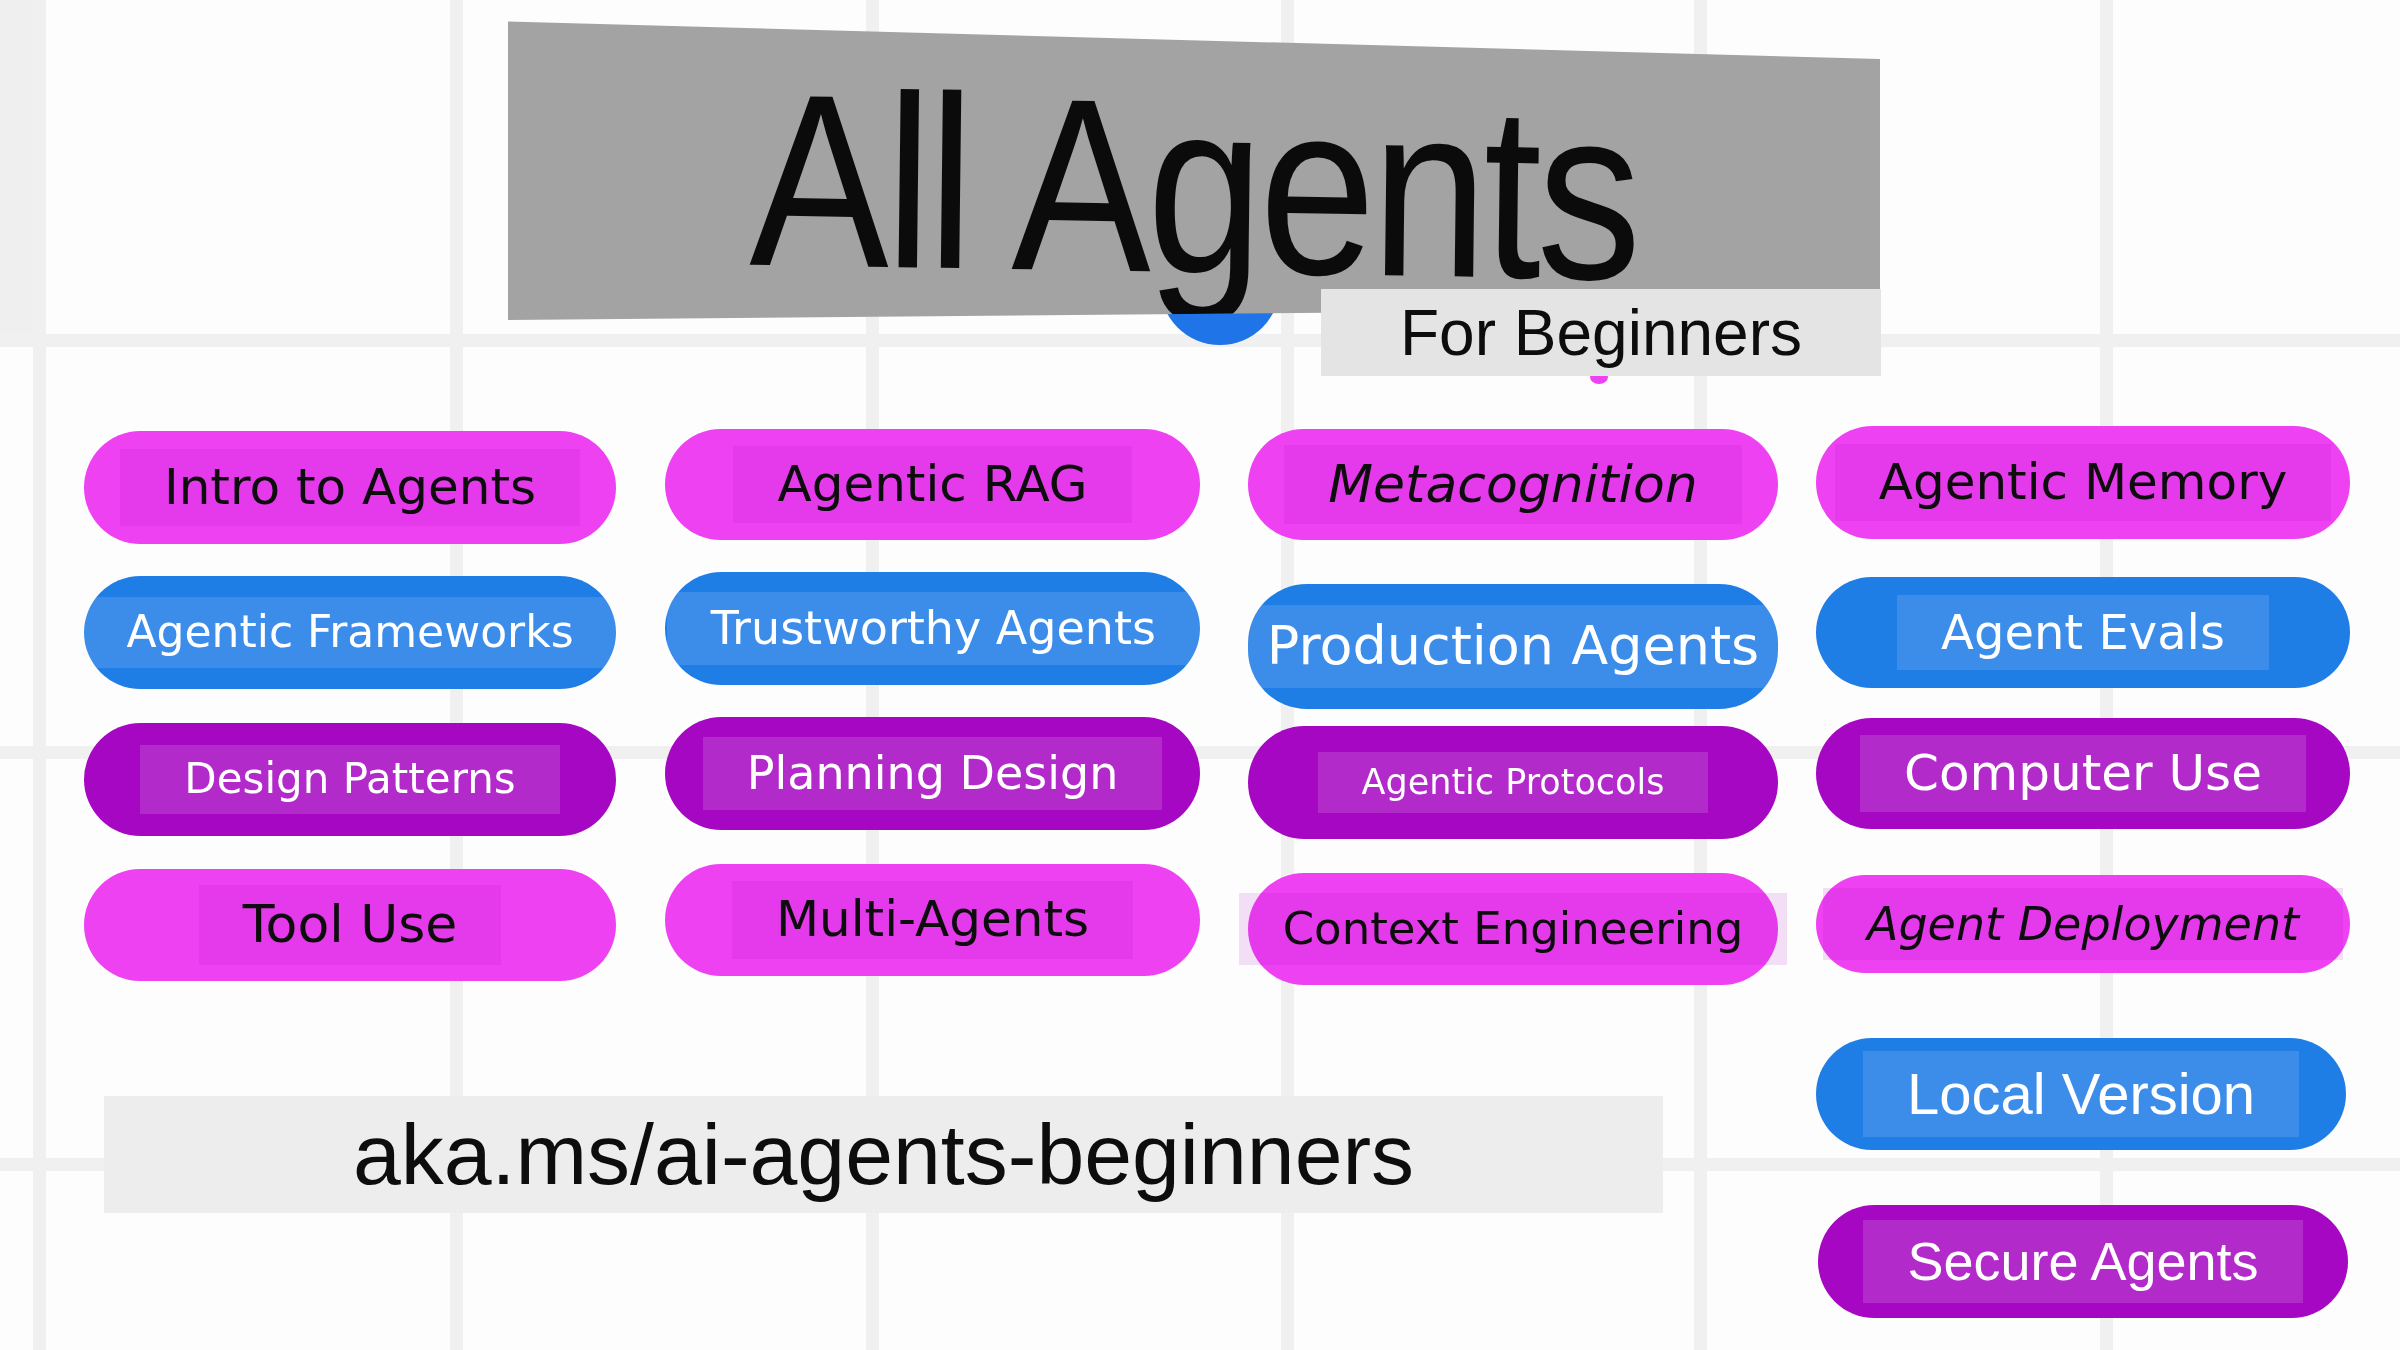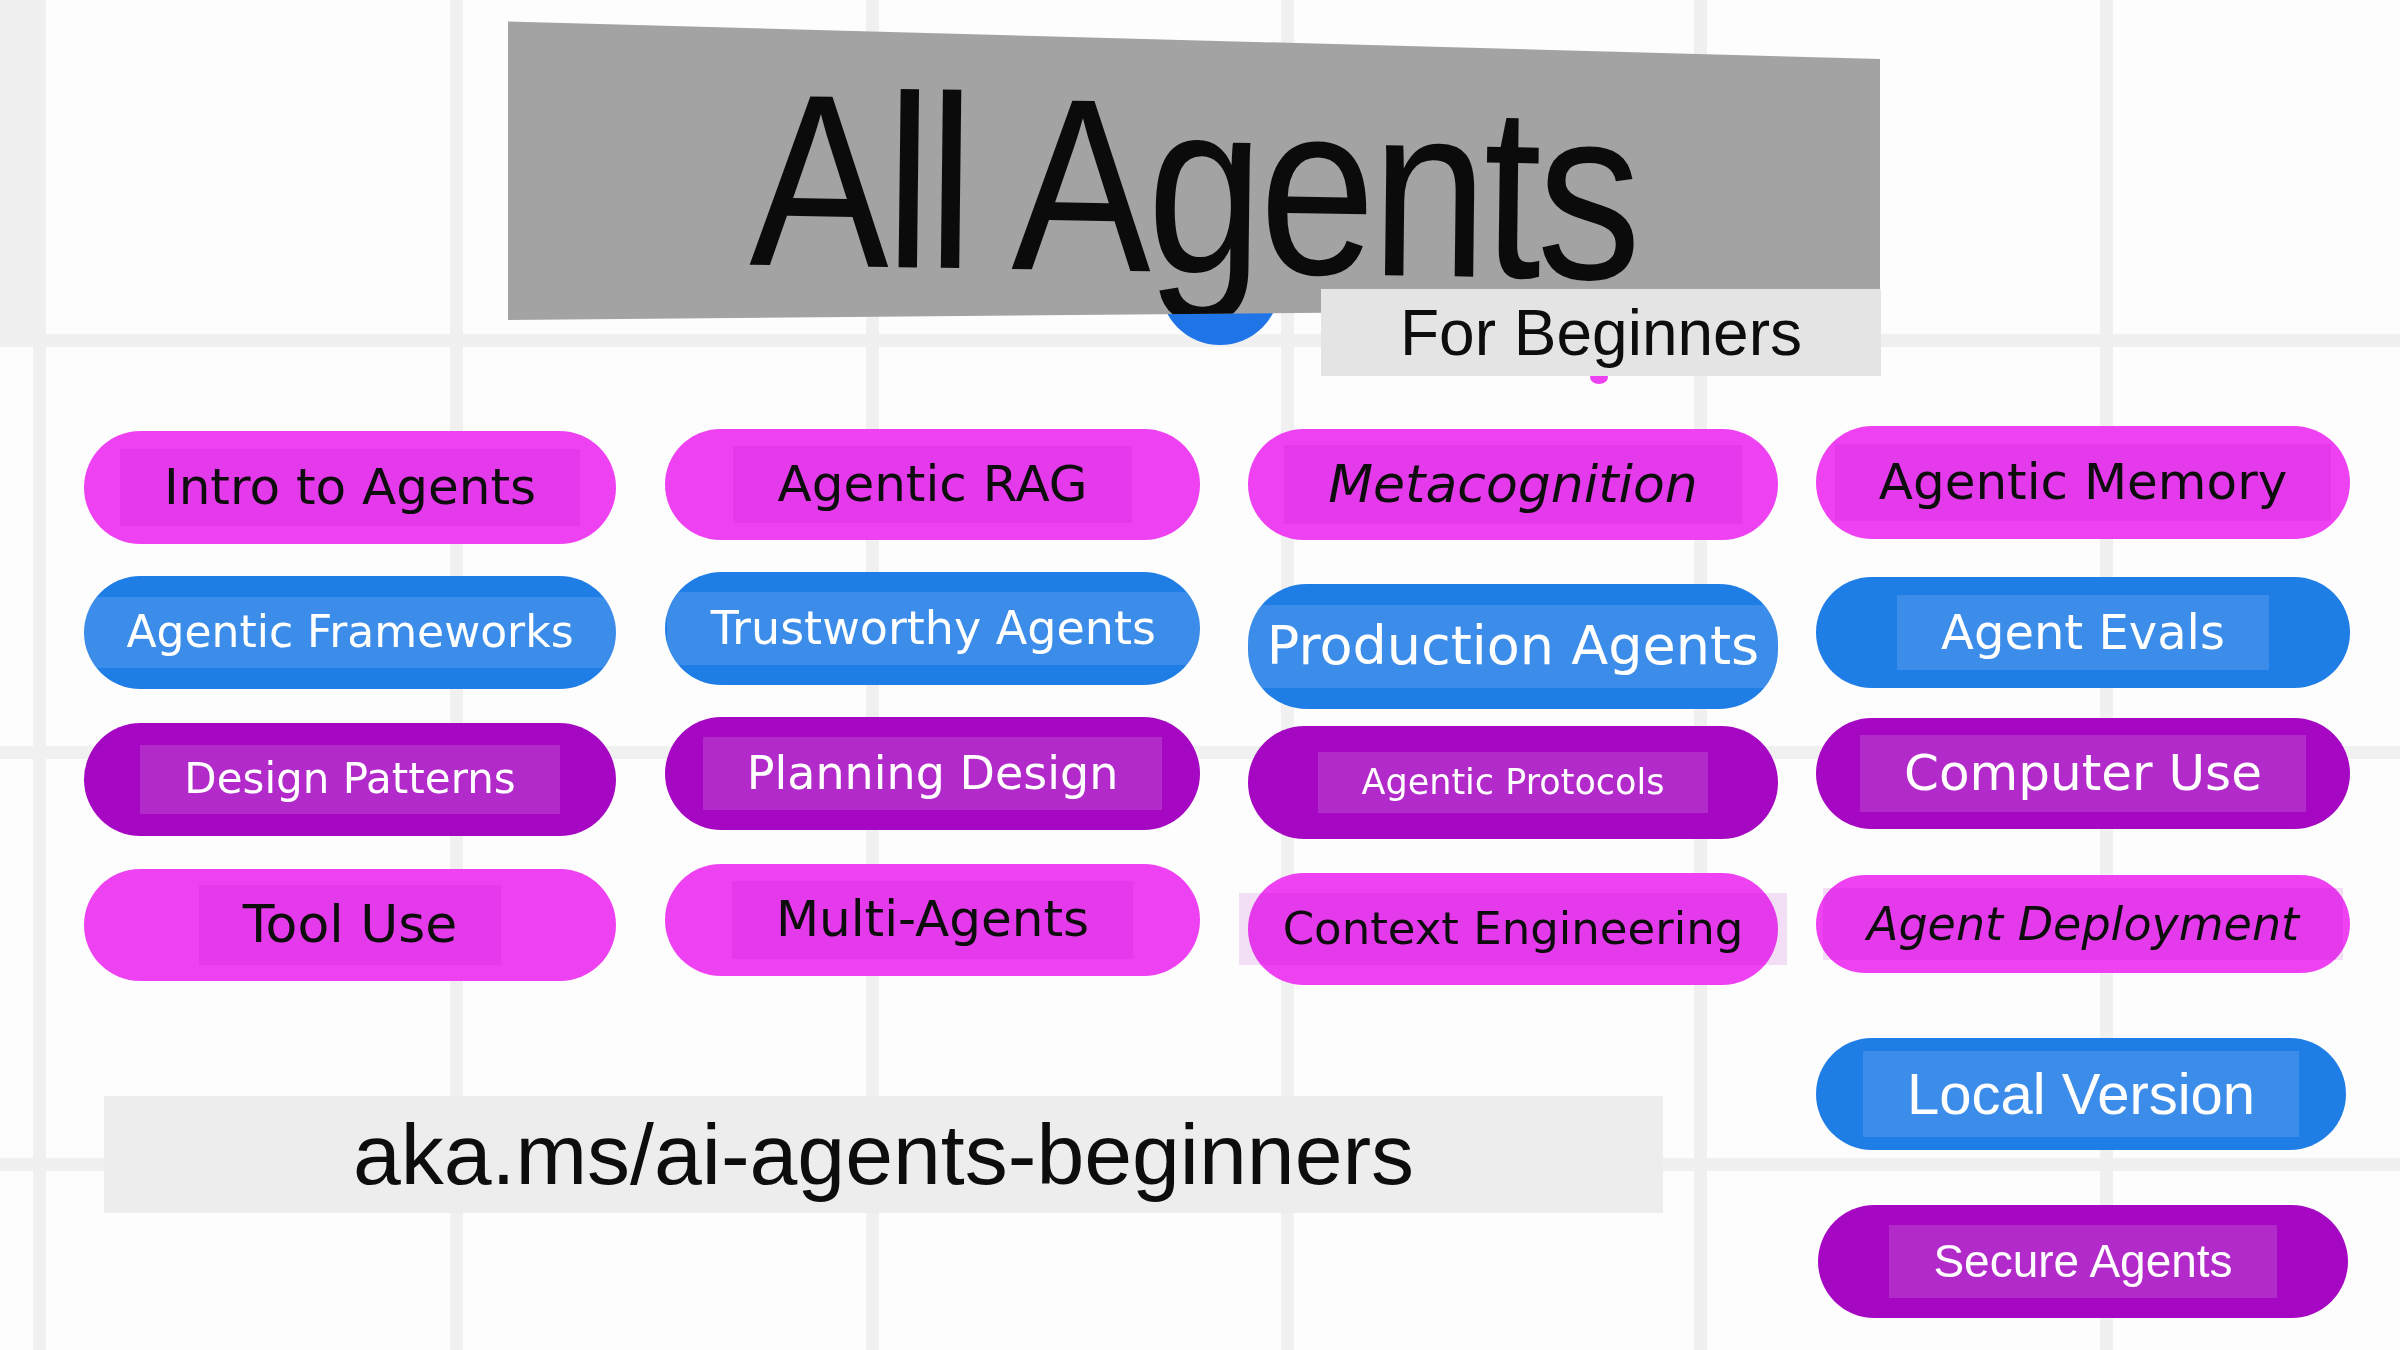--- a/index.html
+++ b/index.html
@@ -126,17 +126,17 @@
       <div class="pill purple" style="left: 1816px; top: 718px; width: 534px; height: 111px; border-radius: 55.5px;">
         <span class="lbl" style="font-size: 50px;">Computer Use</span>
       </div>
       <div class="pill magenta" style="left: 1816px; top: 875px; width: 534px; height: 98px; border-radius: 54.5px; font-style: italic;">
         <span class="lbl" style="font-size: 46px;">Agent Deployment</span>
       </div>
       <div class="pill blue narrow" style="left: 1816px; top: 1038px; width: 530px; height: 112px; border-radius: 56px;">
         <span class="lbl" style="font-size: 58px;">Local Version</span>
       </div>
       <div class="pill purple narrow" style="left: 1818px; top: 1205px; width: 530px; height: 113px; border-radius: 56.5px;">
-        <span class="lbl" style="font-size: 46px;">Secure Agents</span>
+        <span class="lbl" style="font-size: 54px;">Secure Agents</span>
       </div>
     </div>
 
 </div>
 
 </body></html>

